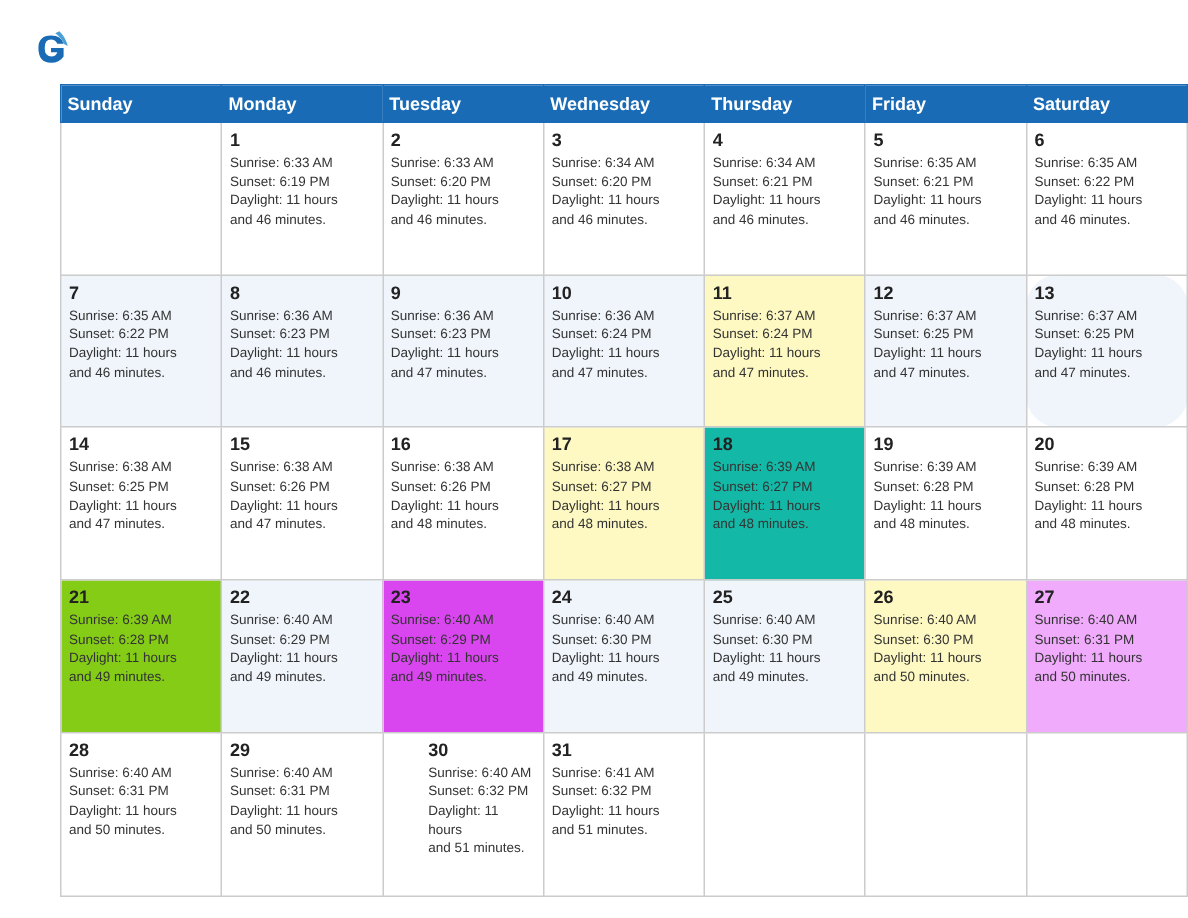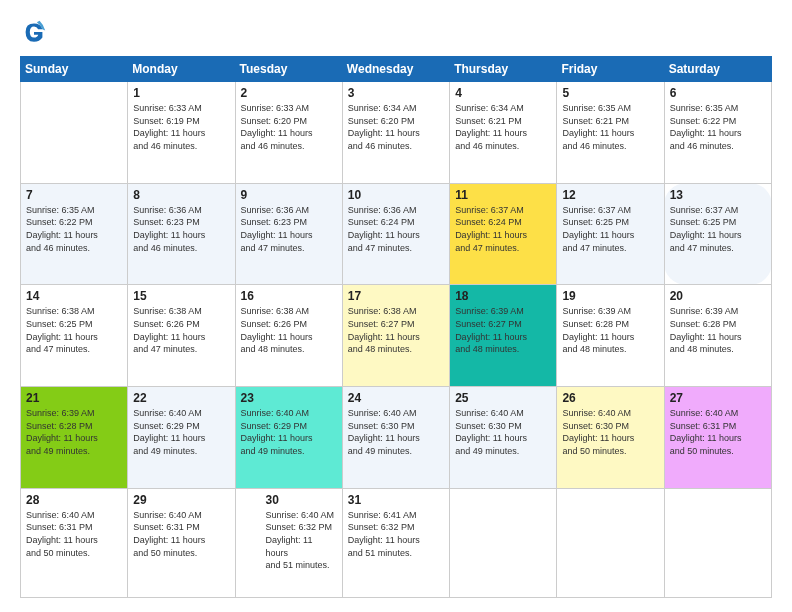--- a/index.html
+++ b/index.html
@@ -53,20 +53,21 @@
     .location {
       font-size: 14px;
       color: #444;
     }
     .calendar {
       flex: 1;
       border: 1px solid #ccc;
       border-collapse: collapse;
       width: 100%;
       table-layout: fixed;
+      margin-left: 20px;
     }
     .calendar th {
       background-color: #1a6bb5;
       color: #fff;
       font-size: 12px;
       font-weight: bold;
       padding: 5px 4px;
       text-align: left;
       border: 1px solid #1a6bb5;
     }
@@ -203,21 +204,21 @@
 Daylight: 11 hours
 and 47 minutes.</div>
           </td>
           <td style="background-color: rgb(240, 245, 251);">
             <span class="day-num">10</span>
             <div class="day-info" style="white-space: pre-line;">Sunrise: 6:36 AM
 Sunset: 6:24 PM
 Daylight: 11 hours
 and 47 minutes.</div>
           </td>
-          <td style="background-color: #fde047;">
+          <td style="background-color: #fef9c3;">
             <span class="day-num">11</span>
             <div class="day-info" style="white-space: pre-line;">Sunrise: 6:37 AM
 Sunset: 6:24 PM
 Daylight: 11 hours
 and 47 minutes.</div>
           </td>
           <td style="background-color: rgb(240, 245, 251);">
             <span class="day-num">12</span>
             <div class="day-info" style="white-space: pre-line;">Sunrise: 6:37 AM
 Sunset: 6:25 PM
@@ -291,21 +292,21 @@
 Daylight: 11 hours
 and 49 minutes.</div>
           </td>
           <td style="background-color: rgb(240, 245, 251);">
             <span class="day-num">22</span>
             <div class="day-info" style="white-space: pre-line;">Sunrise: 6:40 AM
 Sunset: 6:29 PM
 Daylight: 11 hours
 and 49 minutes.</div>
           </td>
-          <td style="background-color: #5eead4;">
+          <td style="background-color: #d946ef;">
             <span class="day-num">23</span>
             <div class="day-info" style="white-space: pre-line;">Sunrise: 6:40 AM
 Sunset: 6:29 PM
 Daylight: 11 hours
 and 49 minutes.</div>
           </td>
           <td style="background-color: rgb(240, 245, 251);">
             <span class="day-num">24</span>
             <div class="day-info" style="white-space: pre-line;">Sunrise: 6:40 AM
 Sunset: 6:30 PM

